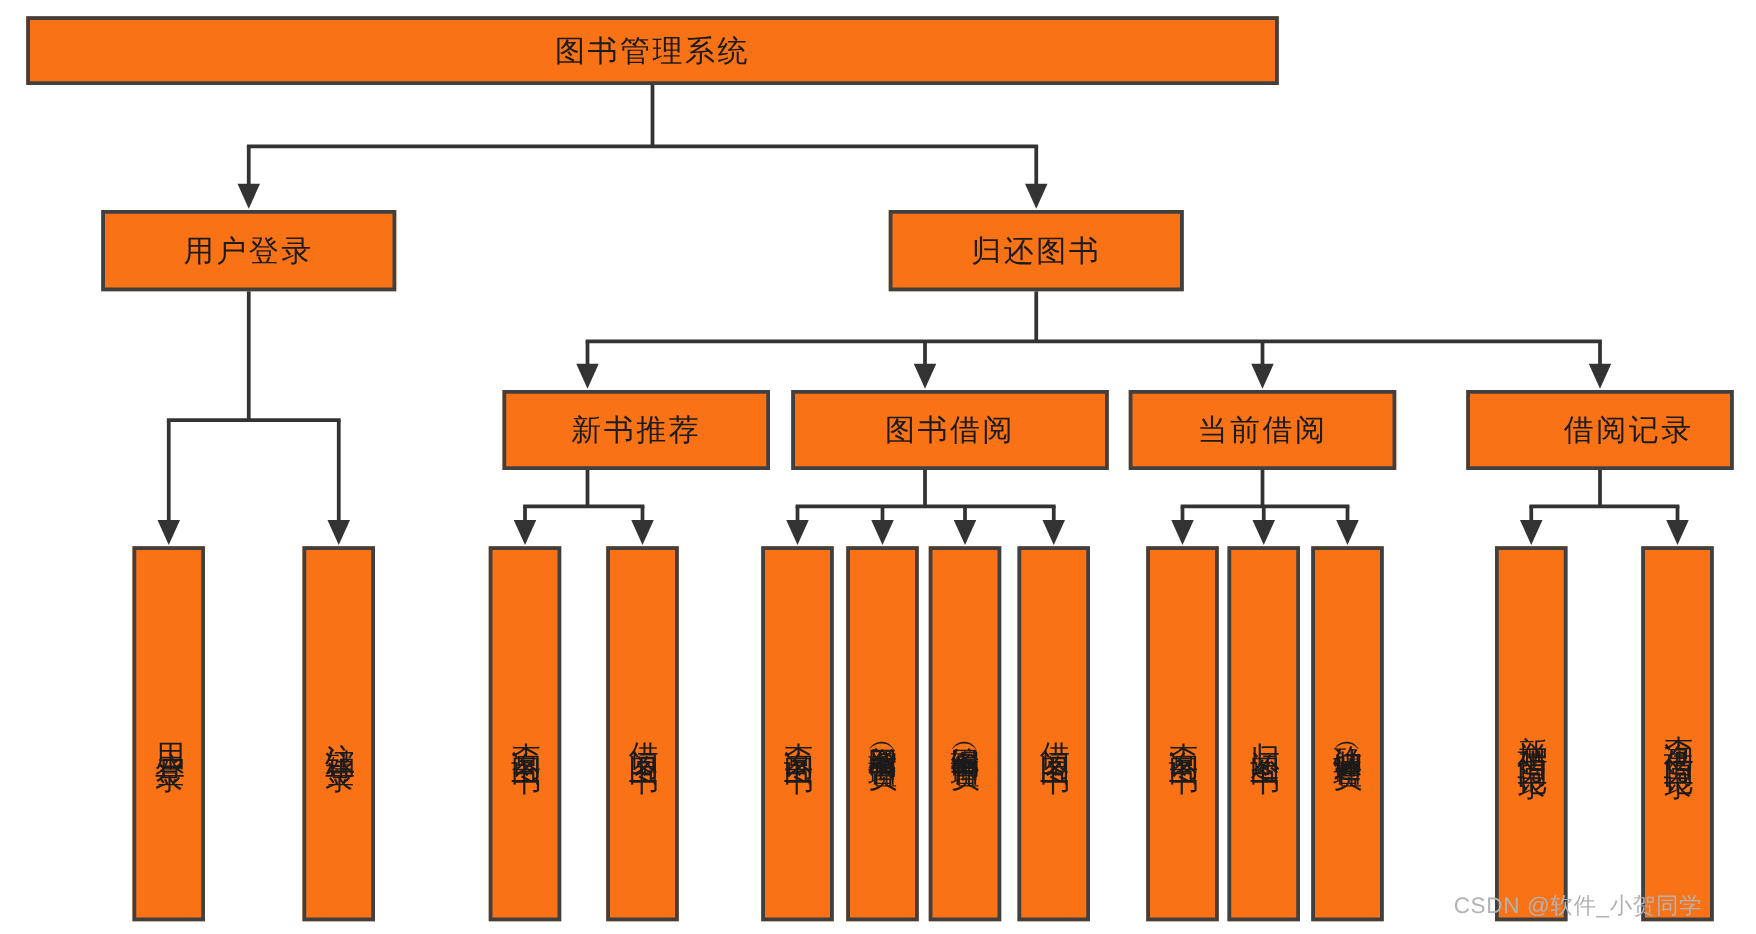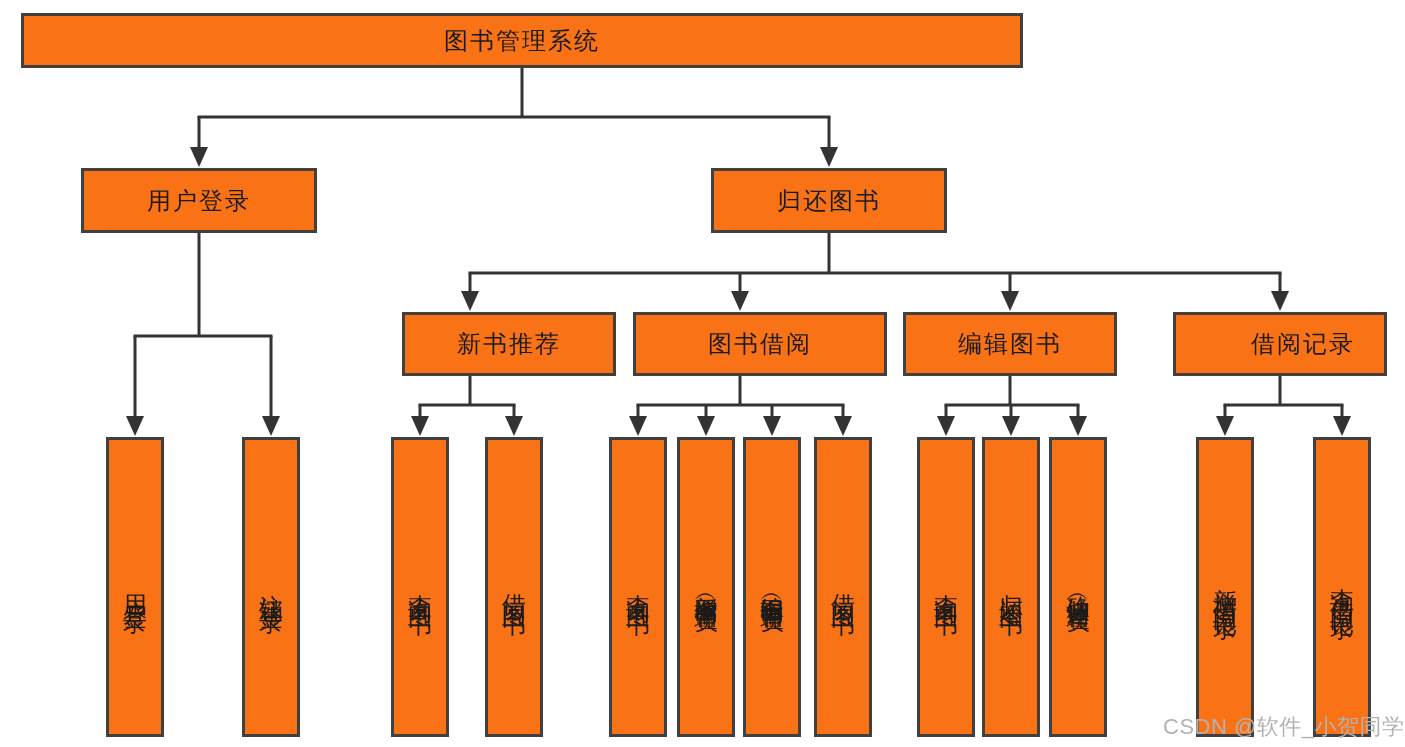--- a/index.html
+++ b/index.html
@@ -42,21 +42,21 @@
   .vnode.tight .lbl {
     font-size: 23px;
     letter-spacing: 2px;
   }
   #watermark {
     position: absolute;
     left: 1163px;
     top: 712px;
     z-index: 3;
     color: #b2b2b2;
-    font-size: 22px;
+    font-size: 18px;
     letter-spacing: 0.5px;
     white-space: nowrap;
   }
 </style>
 </head>
 <body>
 
 <div id="stage">
 
   <svg id="connectors" width="1405" height="747" viewBox="0 0 1405 747" stroke="#333333" stroke-width="3" fill="#333333">
@@ -130,21 +130,21 @@
     <span class="lbl">归还图书</span>
   </div>
 
   <div class="node" style="left:363px; top:312px; width:214px; height:64px;margin-left:39px;">
     <span class="lbl">新书推荐</span>
   </div>
   <div class="node" style="left:633px; top:312px; width:254px; height:64px;">
     <span class="lbl">图书借阅</span>
   </div>
   <div class="node" style="left:903px; top:312px; width:214px; height:64px;">
-    <span class="lbl">编辑图书</span>
+    <span class="lbl">当前借阅</span>
   </div>
   <div class="node" style="left:1173px; top:312px; width:214px; height:64px;padding-left:46px;">
     <span class="lbl">借阅记录</span>
   </div>
 
   <div class="node vnode" style="left:106px; top:437px; width:58px; height:300px;">
     <span class="lbl">用户登录</span>
   </div>
   <div class="node vnode" style="left:242px; top:437px; width:58px; height:300px;">
     <span class="lbl">注销登录</span>

